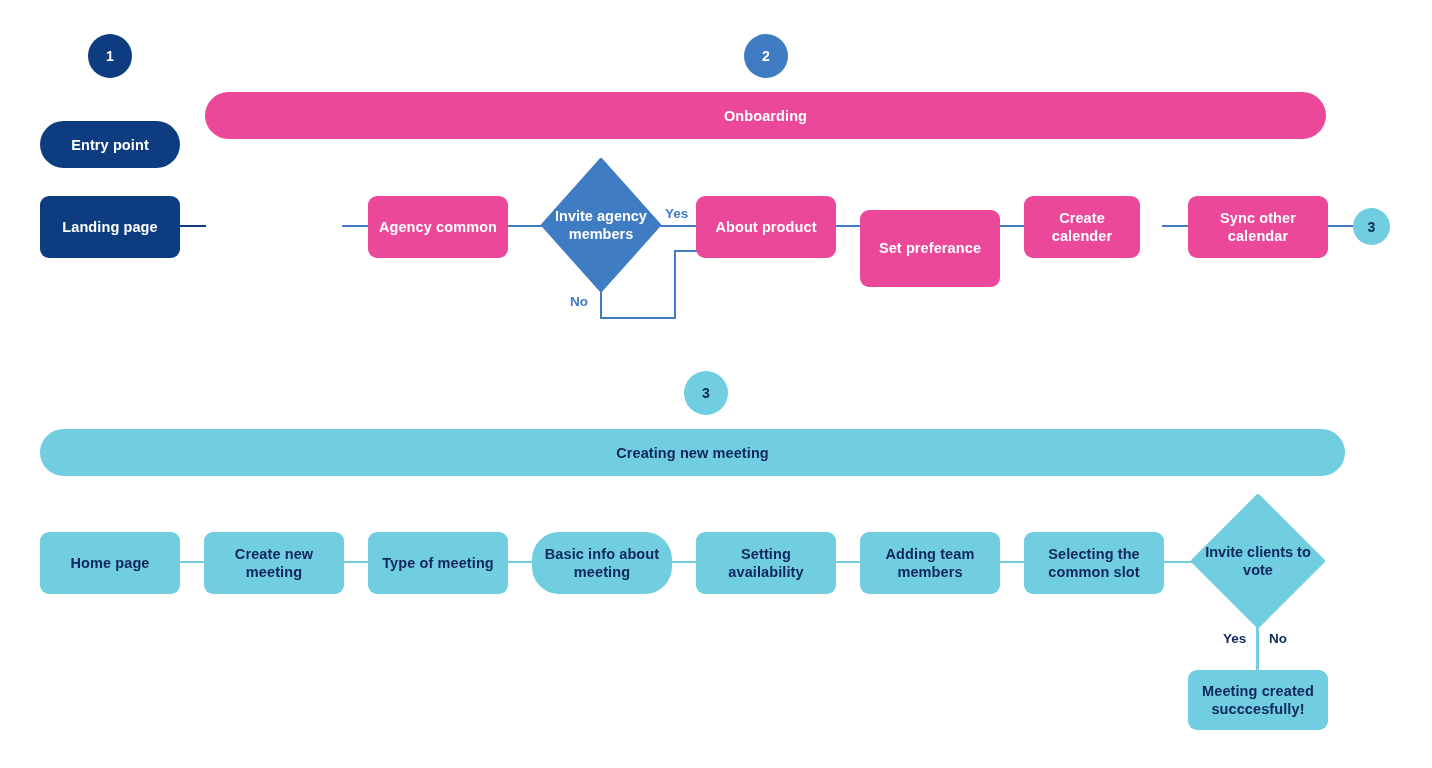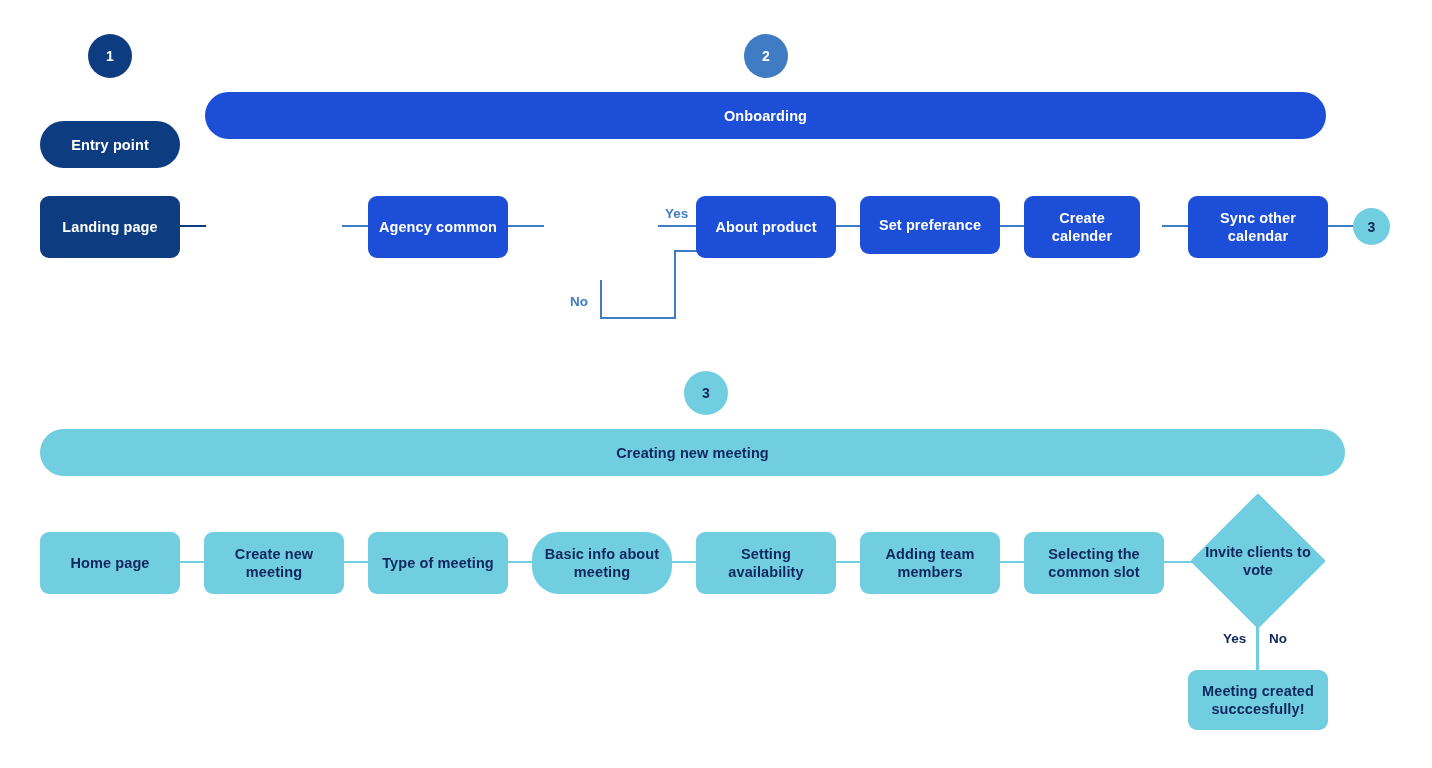--- a/index.html
+++ b/index.html
@@ -31,21 +31,21 @@
     text-align: center;
     border-radius: 9px;
     font-size: 14.5px;
     font-weight: bold;
     line-height: 1.25;
     padding: 4px 8px;
     letter-spacing: 0.1px;
     z-index: 4;
   }
   .navy      { background: #0d3d80; color: #ffffff; }
-  .mid       { background: #1d4ed8; color: #ffffff; }
+  .mid       { background: #ec4899; color: #ffffff; }
   .light     { background: #71cde0; color: #10275c; }
 
   .pill {
     position: absolute;
     box-sizing: border-box;
     display: flex;
     align-items: center;
     justify-content: center;
     border-radius: 999px;
     font-size: 14.5px;
@@ -137,28 +137,34 @@
   <div class="edge edge-mid" style="left:600px; top:280px; width:2px; height:38px;"></div>
   <div class="edge edge-mid" style="left:600px; top:317px; width:76px; height:2px;"></div>
   <div class="edge edge-mid" style="left:674px; top:250px; width:2px; height:69px;"></div>
   <div class="edge edge-mid" style="left:674px; top:250px; width:24px; height:2px;"></div>
 
   <div class="node navy" style="left:40px; top:196px; width:140px; height:62px;">Landing page</div>
 
 
   <div class="node mid" style="left:368px; top:196px; width:140px; height:62px;">Agency common</div>
 
+  <div class="diamond-wrap" style="left:541px; top:158px; width:120px; height:134px;">
+    <svg class="diamond-shape" viewBox="0 0 120 134" preserveAspectRatio="none">
+      <path d="M60 2 L118 67 L60 132 L2 67 Z" fill="#3f7cc4" stroke="#3f7cc4" stroke-width="4" stroke-linejoin="round"></path>
+    </svg>
+    <div class="diamond-label diamond-mid">Invite agency members</div>
+  </div>
 
   <div class="edge-label lbl-mid" style="left:665px; top:206px;">Yes</div>
 
   <div class="edge-label lbl-mid" style="left:570px; top:294px;">No</div>
 
   <div class="node mid" style="left:696px; top:196px; width:140px; height:62px;">About product</div>
 
-  <div class="node mid" style="left:860px; top:196px; width:140px; height:58px;">Set preferance</div>
+  <div class="node mid" style="left:860px; top:210px; width:140px; height:77px;">Set preferance</div>
 
   <div class="node mid" style="left:1024px; top:196px; width:116px; height:62px;">Create calender</div>
 
   <div class="node mid" style="left:1188px; top:196px; width:140px; height:62px;">Sync other calendar</div>
 
   <div class="badge badge-light" style="left:1353px; top:208px; width:37px; height:37px;">3</div>
 
   <div class="badge badge-light" style="left:684px; top:371px; width:44px; height:44px;">3</div>
 
   <div class="pill light" style="left:40px; top:429px; width:1305px; height:47px;">Creating new meeting</div>

